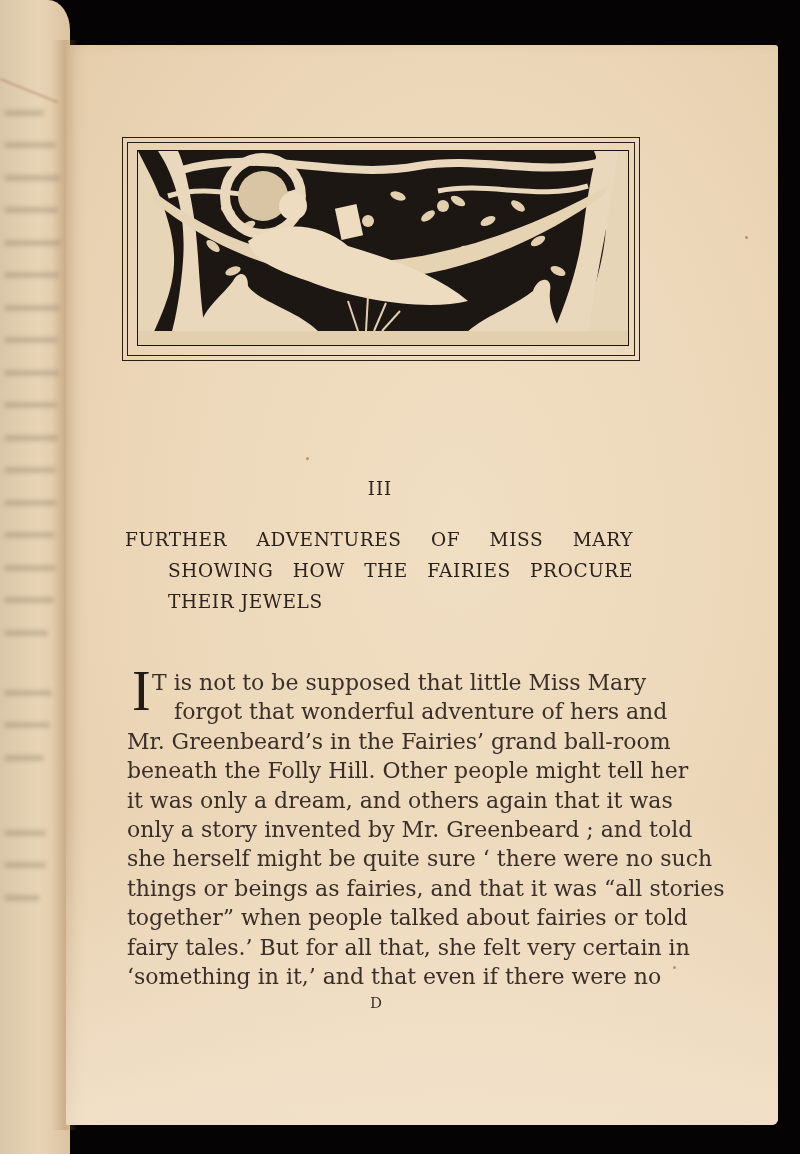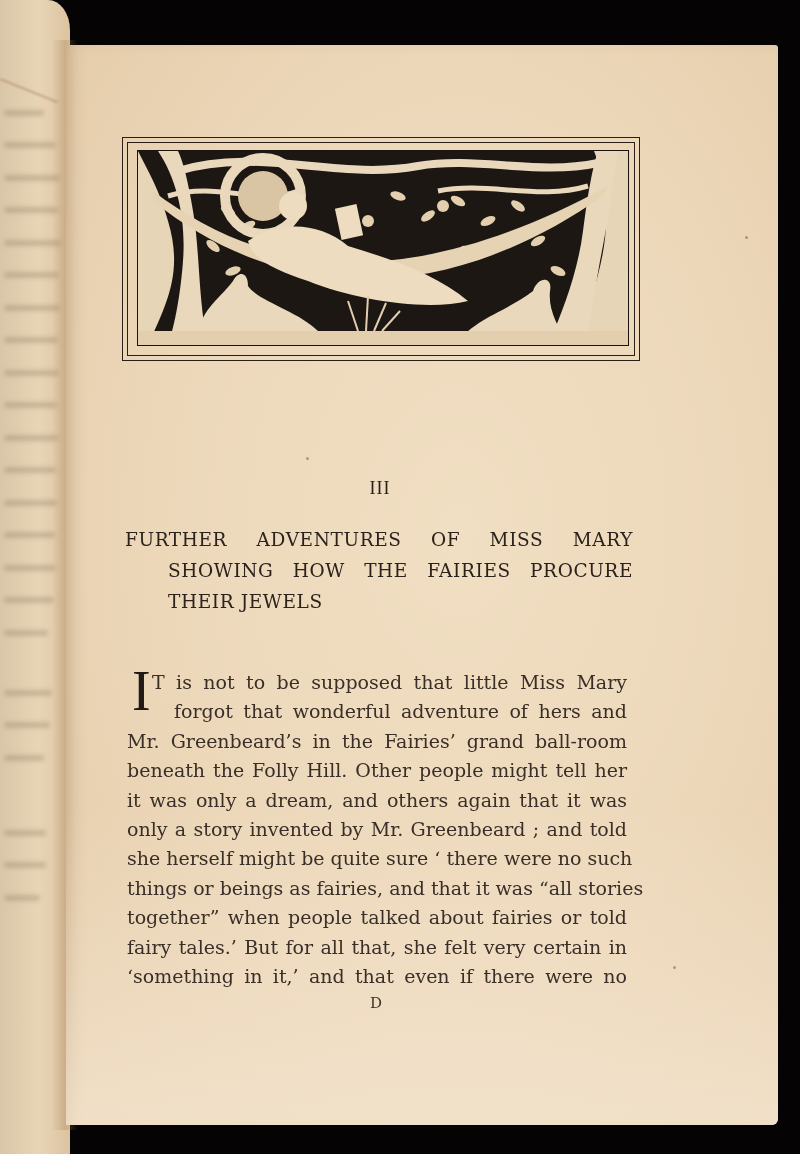--- a/index.html
+++ b/index.html
@@ -50,32 +50,32 @@
     }
     .illus {
       position: absolute; left: 137px; top: 150px; width: 490px; height: 194px;
       background: #1d1714; overflow: hidden;
       border: 1px solid #1a1410;
     }
     .illus svg { width: 100%; height: 100%; display: block; }
     
     .chapter-num {
       position: absolute; left: 0; width: 760px; top: 478px; text-align: center;
-      font-size: 18px; color: #2b221c; letter-spacing: 1px; font-family: Liberation Serif, serif;
+      font-size: 18px; color: #2b221c; letter-spacing: 1px;
     }
     .heading {
       position: absolute; left: 125px; width: 508px; top: 524px;
       font-size: 18.5px; color: #2b221c; line-height: 31px; letter-spacing: 0.6px;
     }
     .heading .hl { display: block; text-align: justify; text-align-last: justify; white-space: nowrap; }
     .heading .hl.indent { padding-left: 43px; }
     .heading .hl.last { text-align-last: left; }
     .body-text {
       position: absolute; left: 127px; width: 500px; top: 668px;
-      font-size: 19px; color: #3a2f28; line-height: 29.4px;
+      font-size: 22px; color: #3a2f28; line-height: 29.4px;
     }
     .body-text .bl { display: block; white-space: nowrap; text-align: justify; text-align-last: justify; }
     .body-text .bl.indent { padding-left: 47px; }
     .dropcap {
       position: absolute; left: 132px; top: 666px; font-size: 56px; line-height: 50px;
       color: #211a15; font-family: "Liberation Serif", serif;
     }
     .signature {
       position: absolute; left: 0; width: 752px; top: 994px; text-align: center;
       font-size: 15px; color: #3a2f28;

